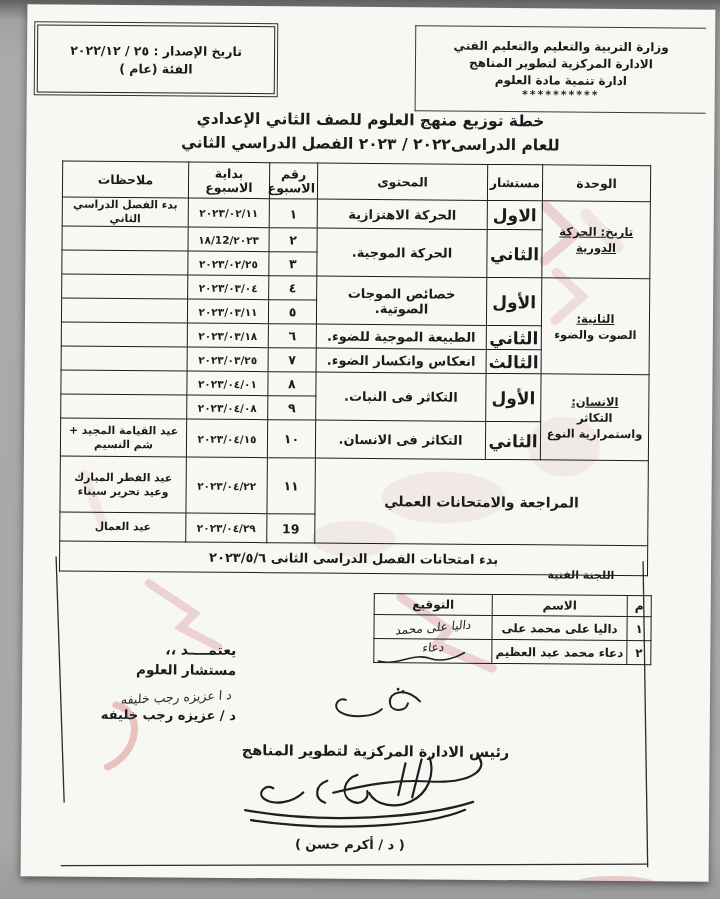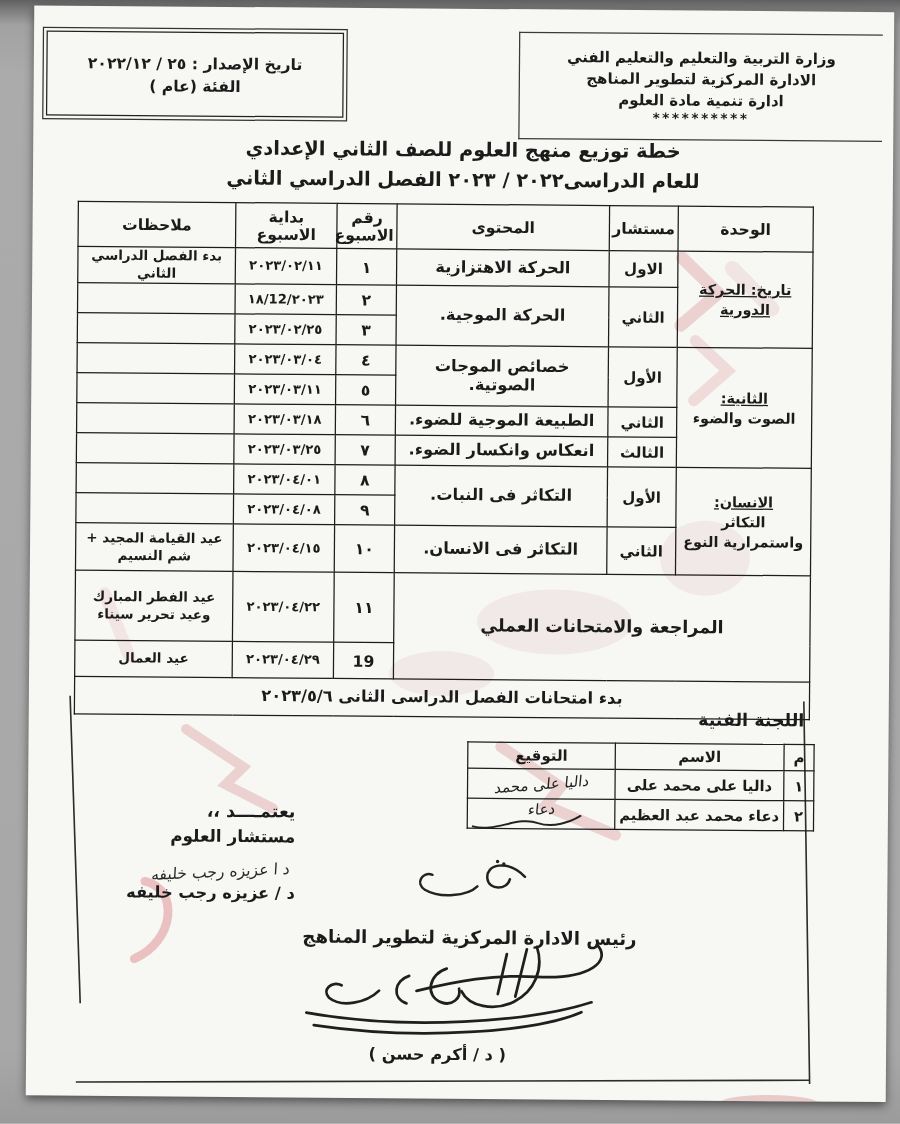--- a/index.html
+++ b/index.html
@@ -35,29 +35,29 @@
   
   table{border-collapse:collapse;direction:rtl;}
   .sched{position:absolute;left:36px;top:156px;width:588px;table-layout:fixed;}
   .sched td,.sched th{border:1.5px solid #1d1d1d;text-align:center;vertical-align:middle;padding:0 2px;font-weight:bold;}
   .sched th{font-size:12.5px;line-height:14px;}
   .col-unit{width:108px}.col-lesson{width:55px}.col-content{width:170px}
   .col-wkno{width:48px}.col-wkstart{width:81px}.col-notes{width:126px}
   .h-head{height:36px}.h-std{height:24px}.h-r10{height:38px}.h-r11{height:56px}.h-r12{height:29px}.h-r13{height:30px}
   .unit-cell{font-size:11.5px;line-height:16px;}
   .unit-cell .ul{text-decoration:underline;}
-  .lesson-cell{font-size:12px;margin-top:31px;}
+  .lesson-cell{font-size:17px;margin-top:31px;}
   .content-cell{font-size:13px;}
   .review-cell{font-size:14px;}
   .wkno-cell{font-size:12.5px;}
   .date-cell{font-size:10.5px;letter-spacing:1.2px;white-space:nowrap;}
   .note-cell{font-size:10.8px;line-height:14px;}
   .exam-cell{font-size:13px;}
   
-  .committee-heading{position:absolute;left:528px;top:560px;width:100px;text-align:center;font-weight:bold;font-size:14px;}
+  .committee-heading{position:absolute;left:508px;top:560px;width:100px;text-align:center;font-weight:bold;font-size:11px;}
   .committee{position:absolute;left:351px;top:586px;width:277px;table-layout:fixed;}
   .committee td,.committee th{border:1.4px solid #1d1d1d;font-weight:bold;text-align:center;vertical-align:middle;padding:0 3px;}
   .committee th{font-size:12px;height:20px;}
   .committee td{font-size:11.8px;height:23px;}
   .c-no{width:24px}.c-name{width:135px}.c-sign{width:118px}
   .sig-cell{position:relative;overflow:visible;}
   .hand{display:inline-block;font-weight:500;color:#222;}
   .hand-1{font-size:12px;transform:rotate(-5deg) skewX(-10deg);letter-spacing:.5px;}
   .hand-2{font-size:12px;transform:rotate(-3deg) skewX(-8deg);position:relative;top:-4px;}
   .swoosh{position:absolute;left:2px;top:10px;}

